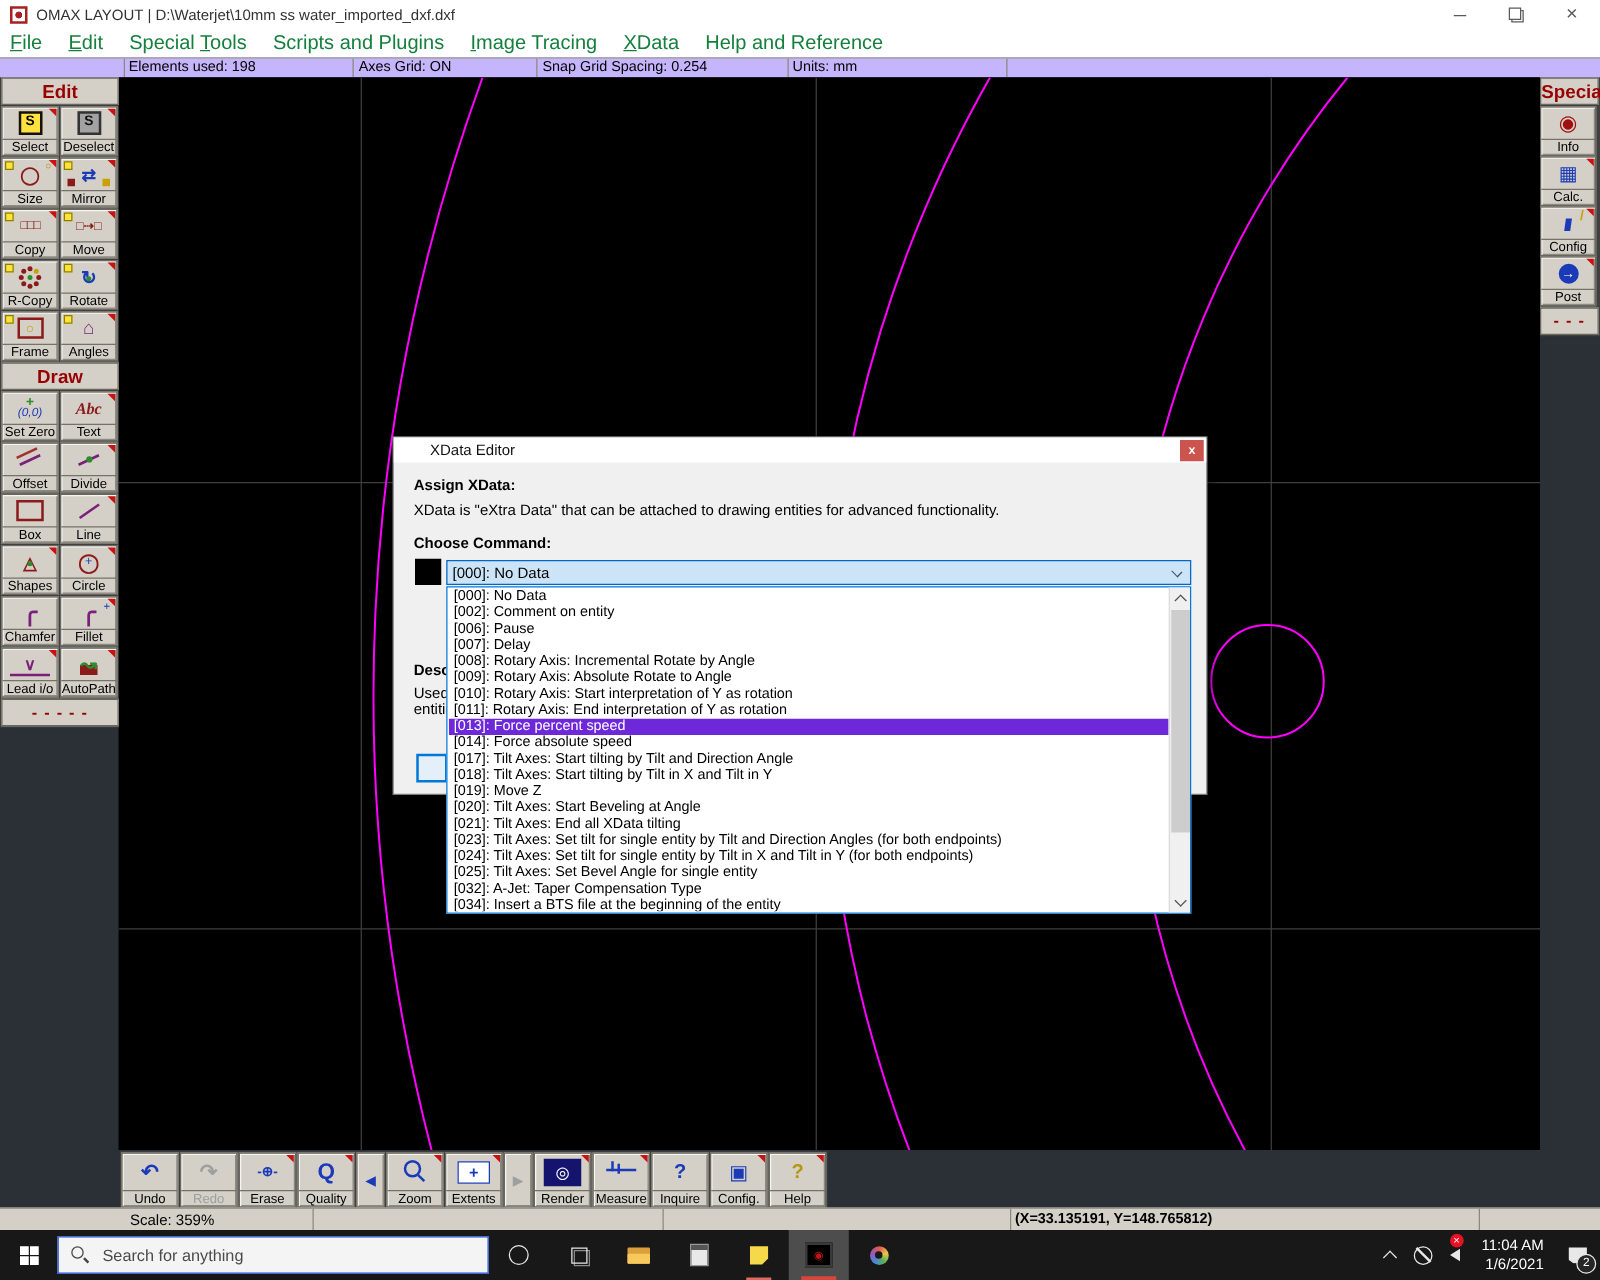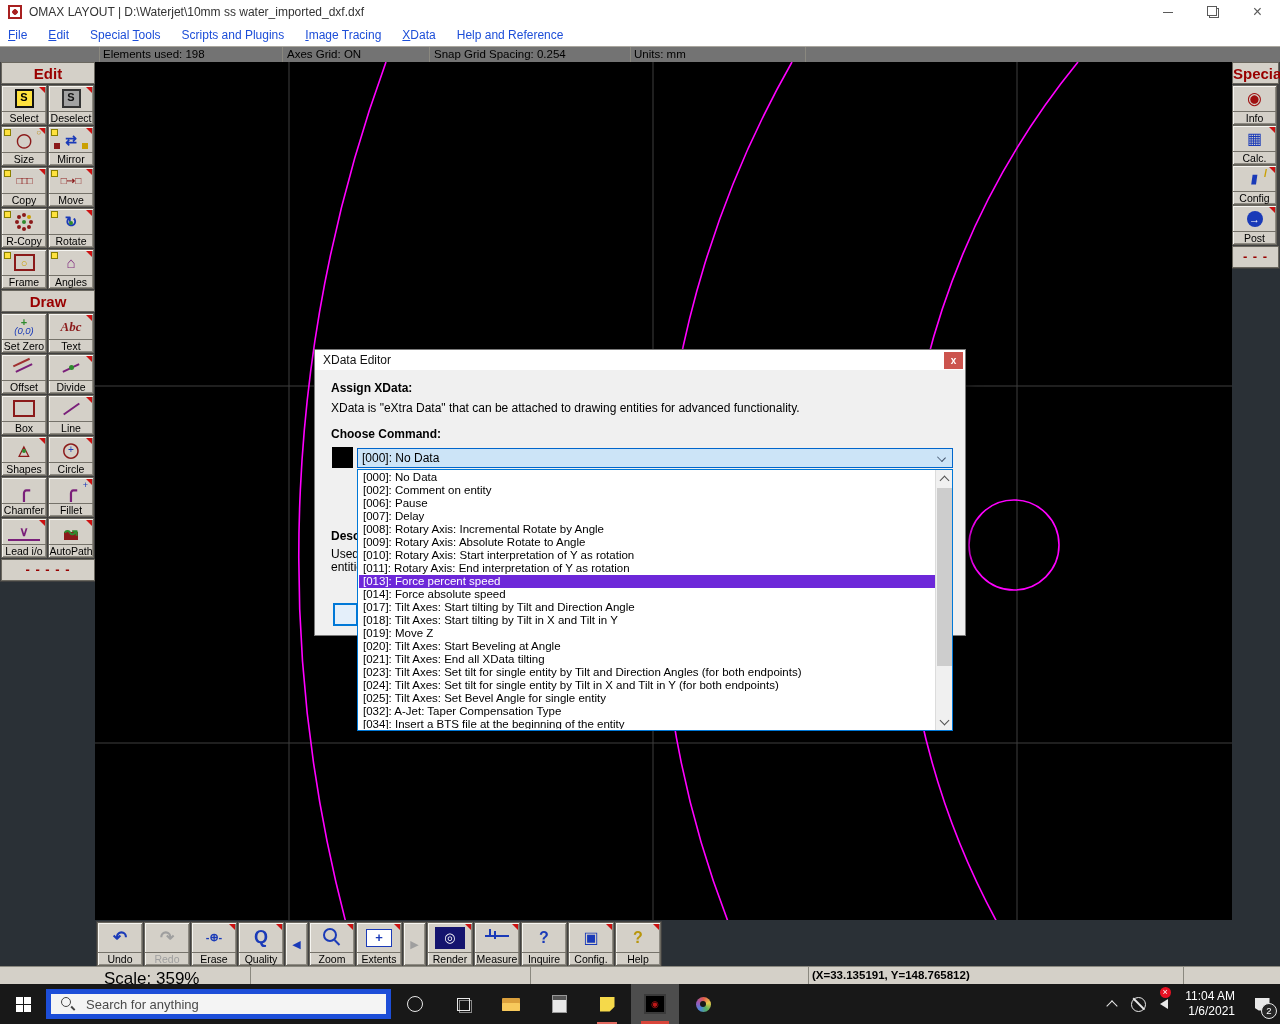--- a/index.html
+++ b/index.html
@@ -13,25 +13,25 @@
   .title-text{font-size:12px;color:#333;}
   .wctls{margin-left:auto;display:flex;height:100%;}
   .wctl{width:45px;height:24px;display:flex;align-items:center;justify-content:center;position:relative;}
   .wctl-min::before{content:"";width:10px;height:1px;background:#5a5a5a;}
   .wctl-restore::before{content:"";width:8px;height:8px;border:1px solid #5a5a5a;background:#fff;position:absolute;margin:2px -2px 0 0;}
   .wctl-restore::after{content:"";width:8px;height:8px;border:1px solid #5a5a5a;background:#fff;position:absolute;margin:-2px 0 0 -2px;}
   .wctl-close::before{content:"\00d7";color:#5a5a5a;font-size:16px;}
 
   
   .menubar{position:absolute;left:0;top:24px;width:1280px;height:22px;background:#ffffff;display:flex;align-items:center;padding-left:8px;}
-  .menu-item{font-size:12px;color:#1d4ed8;padding:2px 10px 2px 0;margin-right:11px;white-space:nowrap;}
+  .menu-item{font-size:16px;color:#15803d;padding:2px 10px 2px 0;margin-right:11px;white-space:nowrap;}
   .menu-item u{text-decoration:underline;}
 
   
-  .topstatus{position:absolute;left:0;top:46px;width:1280px;height:16px;background:#737373;border-top:1px solid #aaa79f;}
+  .topstatus{position:absolute;left:0;top:46px;width:1280px;height:16px;background:#c4b5fd;border-top:1px solid #aaa79f;}
   .status-seg{position:absolute;top:1px;font-size:11.5px;color:#000;white-space:nowrap;}
   .vsep{position:absolute;top:0;width:1px;height:100%;background:#8a887f;}
 
   
   .canvas-wrap{position:absolute;left:95px;top:62px;width:1137px;height:858px;background:#000;z-index:1;}
   .canvas-wrap svg{display:block;}
 
   
   .ltb{position:absolute;left:0;top:62px;width:95px;z-index:2;background:#404040;padding:0 0 1px 1px;}
   .rtb{position:absolute;left:1232px;top:62px;width:48px;z-index:2;background:#404040;padding:0 1px 1px 0;}
@@ -107,21 +107,21 @@
   .ic-render::before{content:"\25CE";color:#fff;font-size:13px;}
   .ic-measure::before{content:"";position:absolute;width:24px;height:2px;background:#1a3ab8;top:12px;left:50%;margin-left:-12px;}
   .ic-measure::after{content:"";position:absolute;width:2px;height:8px;background:#1a3ab8;top:6px;left:50%;margin-left:-8px;box-shadow:5px 2px 0 #1a3ab8;}
   .ic-inquire::before{content:"?";color:#1a3ab8;font-size:16px;font-weight:bold;}
   .ic-config::before{content:"\25A3";color:#1a3ab8;font-size:16px;}
   .ic-help::before{content:"?";color:#b8960b;font-size:16px;font-weight:bold;}
 
   
   .dialog{position:absolute;left:315px;top:350px;width:650px;height:285px;background:#f0f0f0;z-index:10;
           box-shadow:0 0 0 1px #7a7a7a,4px 4px 10px rgba(0,0,0,.55);}
-  .dlg-title{position:absolute;left:0;top:0;right:0;height:20px;background:#ffffff;display:flex;align-items:center;}
+  .dlg-title{position:absolute;left:0;top:0;right:0;height:20px;background:#ffffff;display:flex;align-items:center;padding-left:21px;}
   .dlg-title-text{font-size:12px;color:#111;margin-left:8px;}
   .dlg-close{position:absolute;right:2px;top:2px;width:19px;height:17px;background:#cc544e;color:#fff;font-size:10px;font-weight:bold;text-align:center;line-height:17px;}
   .dlg-assign{position:absolute;left:16px;top:31px;font-size:12px;font-weight:bold;color:#000;}
   .dlg-desc{position:absolute;left:16px;top:51px;font-size:12px;color:#000;}
   .dlg-choose{position:absolute;left:16px;top:77px;font-size:12px;font-weight:bold;color:#000;}
   .dlg-swatch{position:absolute;left:17px;top:97px;width:21px;height:21px;background:#000;}
   .combo{position:absolute;left:42px;top:98px;width:596px;height:20px;background:#cce4f7;border:1px solid #0066cc;display:flex;align-items:center;}
   .combo-val{font-size:12px;color:#000;margin-left:4px;}
   .combo-chev{position:absolute;right:7px;top:5px;width:7px;height:7px;border-right:1.5px solid #40526a;border-bottom:1.5px solid #40526a;transform:rotate(45deg) scaleY(.8);}
   .frag{position:absolute;left:16px;font-size:12px;color:#000;width:27px;overflow:hidden;white-space:nowrap;}
@@ -136,30 +136,30 @@
   .dd-scroll{position:absolute;right:0;top:0;width:17px;height:100%;background:#f0f0f0;border-left:1px solid #dcdcdc;}
   .dd-up,.dd-down{position:absolute;left:0;width:17px;height:17px;display:flex;align-items:center;justify-content:center;}
   .dd-up{top:0;}
   .dd-down{bottom:0;}
   .dd-up::before{content:"";width:6px;height:6px;border-left:1.5px solid #505050;border-top:1.5px solid #505050;transform:rotate(45deg);margin-top:3px;}
   .dd-down::before{content:"";width:6px;height:6px;border-left:1.5px solid #505050;border-top:1.5px solid #505050;transform:rotate(225deg);margin-bottom:3px;}
   .dd-thumb{position:absolute;left:1px;top:18px;width:15px;height:178px;background:#cdcdcd;}
 
   
   .scalebar{position:absolute;left:0;top:966px;width:1280px;height:18px;background:#d4d0c8;border-top:1px solid #8a887f;z-index:3;}
-  .scale-text{position:absolute;left:104px;top:2px;font-size:17px;color:#000;text-align:center;}
+  .scale-text{position:absolute;left:104px;top:2px;font-size:12px;color:#000;text-align:center;}
   .coords-text{position:absolute;left:812px;top:2px;font-size:11.5px;color:#000;font-weight:bold;}
 
   
   .taskbar{position:absolute;left:0;top:984px;width:1280px;height:40px;background:#181818;display:flex;align-items:center;z-index:4;}
   .start{width:46px;height:40px;display:flex;align-items:center;justify-content:center;}
   .start::before{content:"";width:15px;height:15px;
      background:linear-gradient(#fff,#fff),linear-gradient(#fff,#fff),linear-gradient(#fff,#fff),linear-gradient(#fff,#fff);
      background-size:7px 7px;background-position:0 0,8px 0,0 8px,8px 8px;background-repeat:no-repeat;}
-  .search{width:345px;height:30px;background:#f4f4f4;border:5px solid #1d4ed8;display:flex;align-items:center;padding-left:10px;gap:9px;}
+  .search{width:345px;height:30px;background:#f4f4f4;border:1px solid #1d4ed8;display:flex;align-items:center;padding-left:10px;gap:9px;}
   .search-mag{position:relative;width:14px;height:14px;}
   .search-mag::before{content:"";position:absolute;width:8px;height:8px;border:1.5px solid #444;border-radius:50%;left:0;top:0;}
   .search-mag::after{content:"";position:absolute;width:1.5px;height:5px;background:#444;transform:rotate(-45deg);right:2px;bottom:0;}
   .search input{border:none;background:transparent;outline:none;font-family:"Liberation Sans",sans-serif;font-size:13px;color:#333;width:280px;}
   .search input::placeholder{color:#4a4a4a;opacity:1;}
   .task-slot{width:48px;height:40px;display:flex;align-items:center;justify-content:center;position:relative;}
   .task-slot.active{background:#4d4d4d;}
   .run-line{position:absolute;bottom:0;left:14px;right:14px;height:2px;background:#e0695f;}
   .run-line.strong{left:10px;right:10px;height:3px;background:#d8453a;}
   .tb-app{position:relative;display:flex;align-items:center;justify-content:center;}

